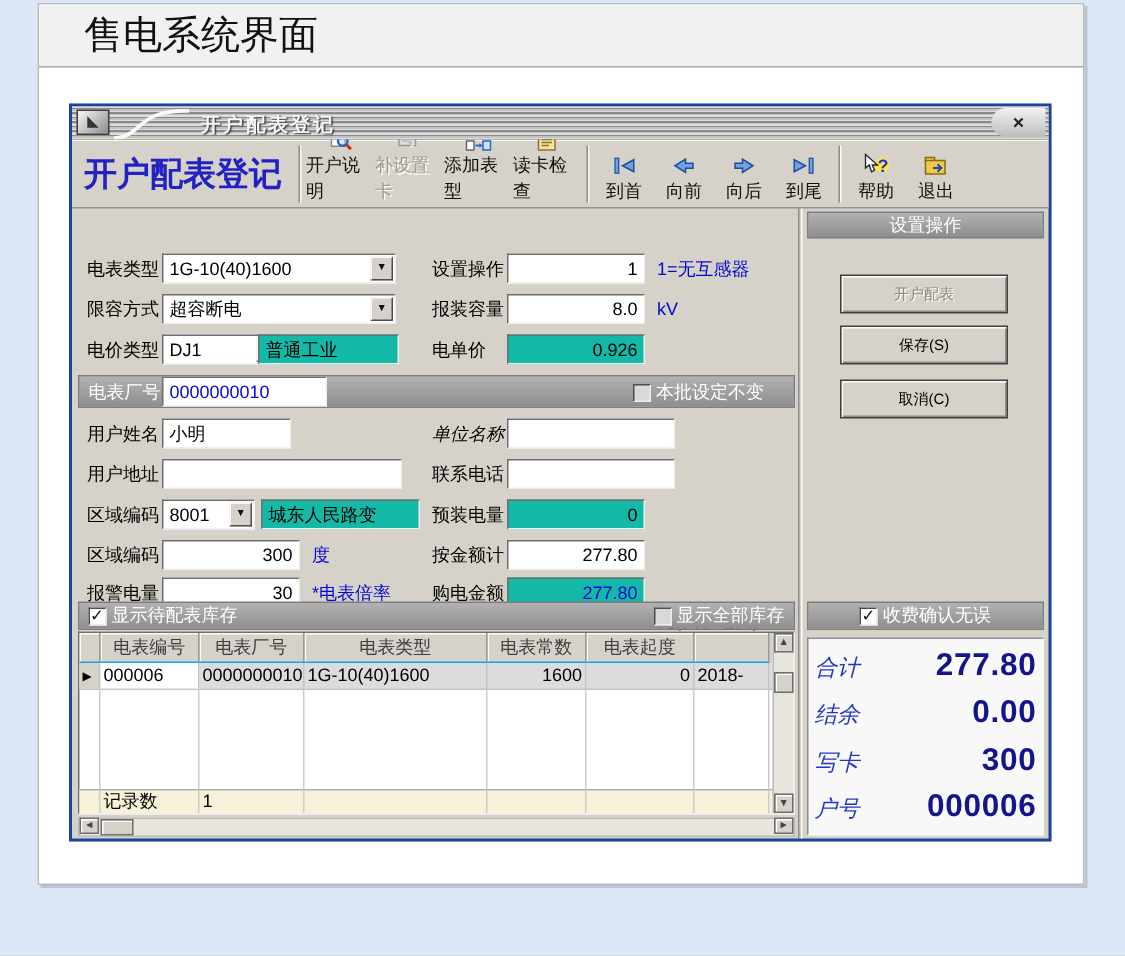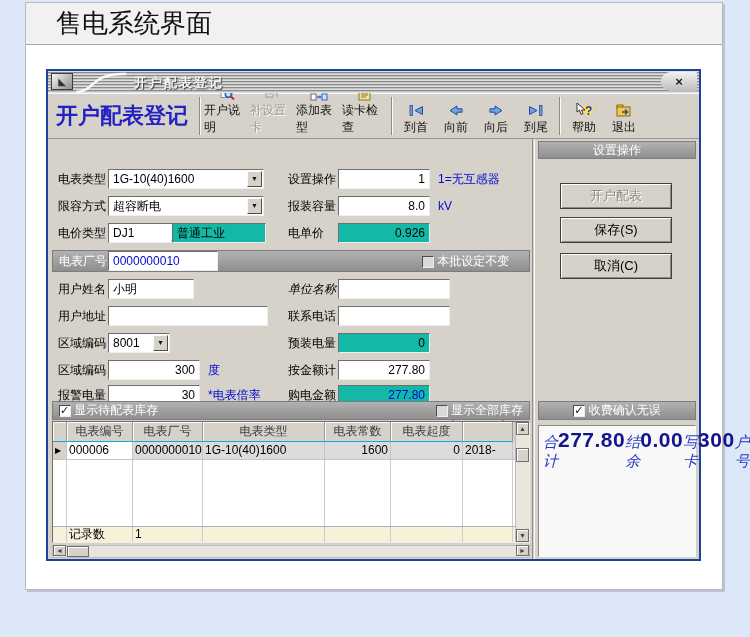--- a/index.html
+++ b/index.html
@@ -58,21 +58,21 @@
           border:1px solid; border-color:#fbfaf6 #4d4d4d #4d4d4d #fbfaf6;
           display:flex; align-items:center; justify-content:center; font-size:7px; color:#111; cursor:default; }
   .hint { position:absolute; font-size:12px; height:20px; line-height:20px; color:#0008d0; white-space:nowrap; }
   .hint.red { color:#b91c1c;margin-top:44px; }
 
   .cb { display:inline-block; width:12px; height:12px; background:#fff; position:relative; vertical-align:middle;
         border:1px solid; border-color:#4d4d4d #eee #eee #4d4d4d; }
   .cb.dim { background:#d9d9d9; }
   .cb i { position:absolute; left:0; top:-2px; font-style:normal; font-size:11px; font-weight:bold; color:#111; }
 
-  .btn { position:absolute; width:112px; height:26px; background:#d6d2ca; font-size:13px; color:#000;
+  .btn { position:absolute; width:112px; height:26px; background:#d6d2ca; font-size:10px; color:#000;
          border:1px solid #404040; box-shadow:inset 1px 1px 0 #fff, inset -1px -1px 0 #8a8a8a;
          display:flex; align-items:center; justify-content:center; cursor:default; }
   .btn.disabled { color:#8f8c84; text-shadow:1px 1px 0 #fff; }
 
   
   .grid { position:absolute; left:2px; top:282px; width:478px; height:122px; background:#fff;
           border:1px solid; border-color:#6e6e6e #efefef #efefef #6e6e6e; display:flex; }
   .grid-main { width:462px; display:flex; flex-direction:column; }
   .g-row { display:flex; }
   .g-head { height:20px; background:#d6d2ca; }
@@ -93,21 +93,21 @@
   .vthumb { position:absolute; left:0; top:26px; width:13px; height:14px; background:#d6d2ca;
             border:1px solid #6e6e6e; box-shadow:inset 1px 1px 0 #fff; }
   .hscroll { position:absolute; left:2px; top:406px; width:478px; height:13px; background:#e8e5dc;
              border:1px solid #bbb; }
   .hthumb { position:absolute; left:14px; top:0; width:22px; height:11px; background:#d6d2ca;
             border:1px solid #6e6e6e; box-shadow:inset 1px 1px 0 #fff; }
 
   
   .totals { position:absolute; left:2px; top:286px; width:158px; height:132px; background:#f8f8f8;
             border:1px solid; border-color:#8c8c8c #fbfaf6 #fbfaf6 #8c8c8c;
-            display:flex; flex-direction:row; justify-content:space-around; padding:2px 4px; }
+            display:flex; flex-direction:column; justify-content:space-around; padding:2px 4px; }
   .trow { display:flex; align-items:baseline; justify-content:space-between; }
   .tlabel { font-size:15px; font-style:italic; color:#2336c0; }
   .tvalue { font-size:21px; font-weight:bold; color:#14148c; letter-spacing:0.5px; }
 </style>
 </head>
 <body>
 
 <div class="card">
   <div class="card-header">
     <span class="card-title">售电系统界面</span>
@@ -297,20 +297,21 @@
         <span class="lbl" style="left:238px;top:167px;">联系电话</span>
         <div class="fld" style="left:288px;top:167px;width:112px;"></div>
 
         <span class="lbl" style="left:8px;top:194px;">区域编码</span>
         <div class="fld" style="left:58px;top:194px;width:62px;padding-right:17px;">
           <span>8001</span>
           <span class="cbtn">
               <span>▼</span>
             </span>
         </div>
+        <div class="fld ro" style="left:124px;top:194px;width:106px;">城东人民路变</div>
         <span class="lbl" style="left:238px;top:194px;">预装电量</span>
         <div class="fld ro num" style="left:288px;top:194px;width:92px;">0</div>
 
         <span class="lbl" style="left:8px;top:221px;">区域编码</span>
         <div class="fld num" style="left:58px;top:221px;width:92px;">300</div>
         <span class="hint" style="left:158px;top:221px;">度</span>
         <span class="lbl" style="left:238px;top:221px;">按金额计</span>
         <div class="fld num" style="left:288px;top:221px;width:92px;">277.80</div>
         <span class="hint red" style="left:388px;top:221px;">元(实收电费)</span>
 

